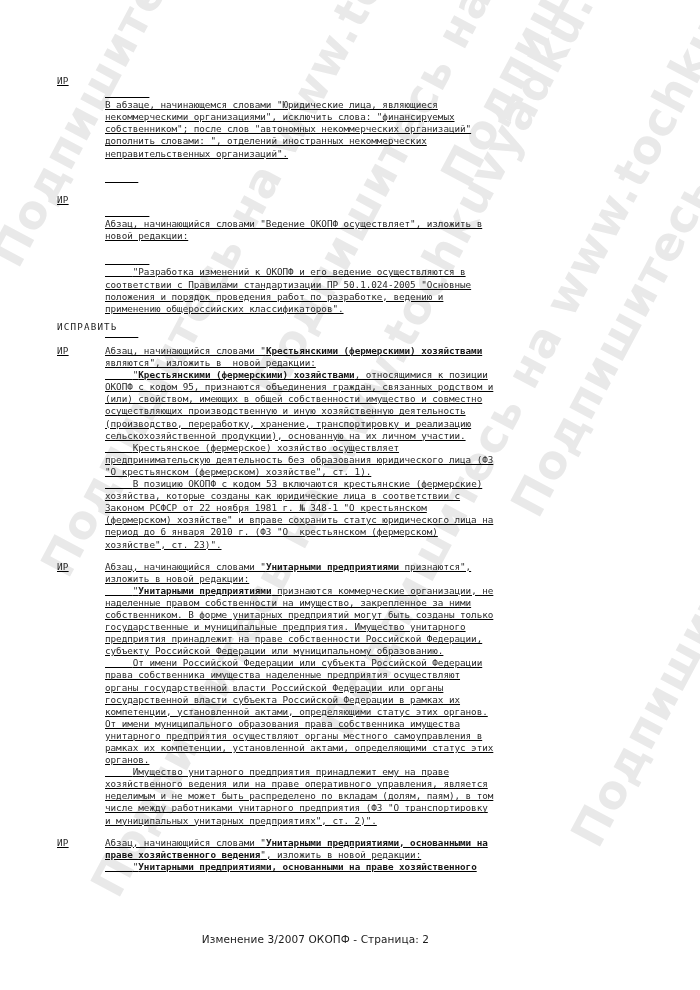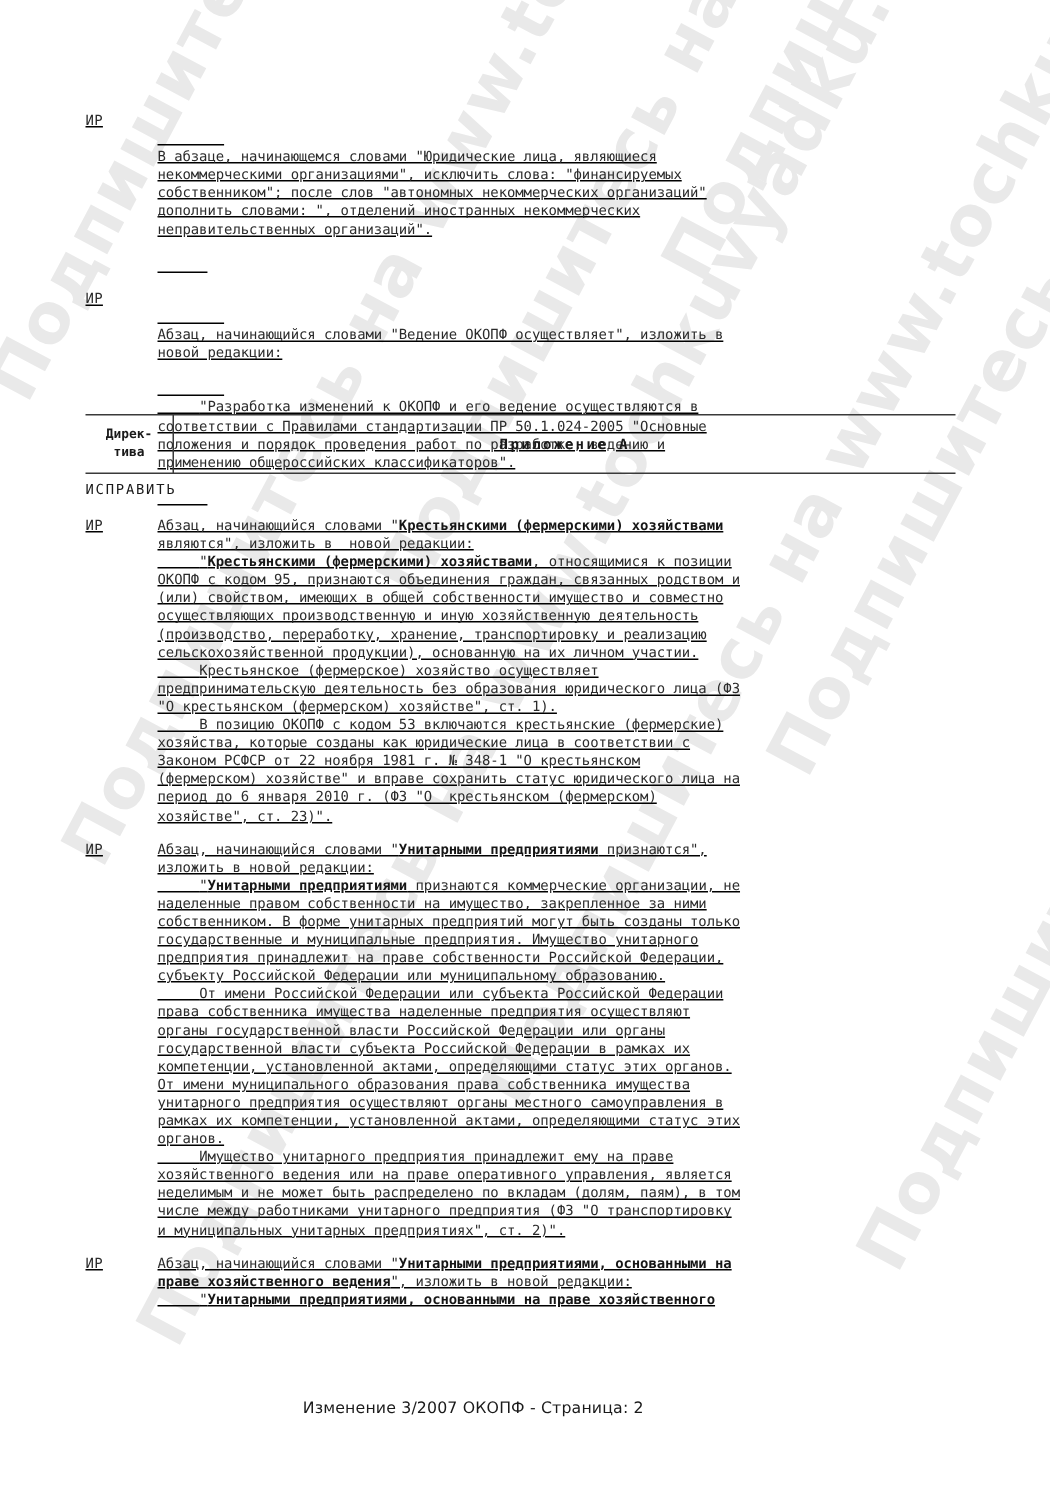--- a/index.html
+++ b/index.html
@@ -209,31 +209,20 @@
         <p class="para">Абзац, начинающийся словами "Ведение ОКОПФ осуществляет", изложить в
 новой редакции:</p>
         <p class="para">     "Разработка изменений к ОКОПФ и его ведение осуществляются в
 соответствии с Правилами стандартизации ПР 50.1.024-2005 "Основные
 положения и порядок проведения работ по разработке, ведению и
 применению общероссийских классификаторов".</p>
       </div>
     </div>
   </div>
 
-  <div class="tbl-wrap">
-    <table class="appendix">
-      <tbody>
-          <tr>
-        <td class="cell-directive">Дирек-
-тива</td>
-        <td class="cell-appendix">Приложение А</td>
-      </tr>
-    </tbody>
-      </table>
-  </div>
 
   <div class="section-heading">ИСПРАВИТЬ</div>
 
   <div class="doc-body-2">
     <div class="item">
       <div class="marker-col">ИР</div>
       <div class="text-col"><span>Абзац, начинающийся словами "</span><span class="b">Крестьянскими (фермерскими) хозяйствами</span>
 <span>являются", изложить в  новой редакции:</span>
 <span>     "</span><span class="b">Крестьянскими (фермерскими) хозяйствами</span><span>, относящимися к позиции</span>
 <span>ОКОПФ с кодом 95, признаются объединения граждан, связанных родством и</span>

